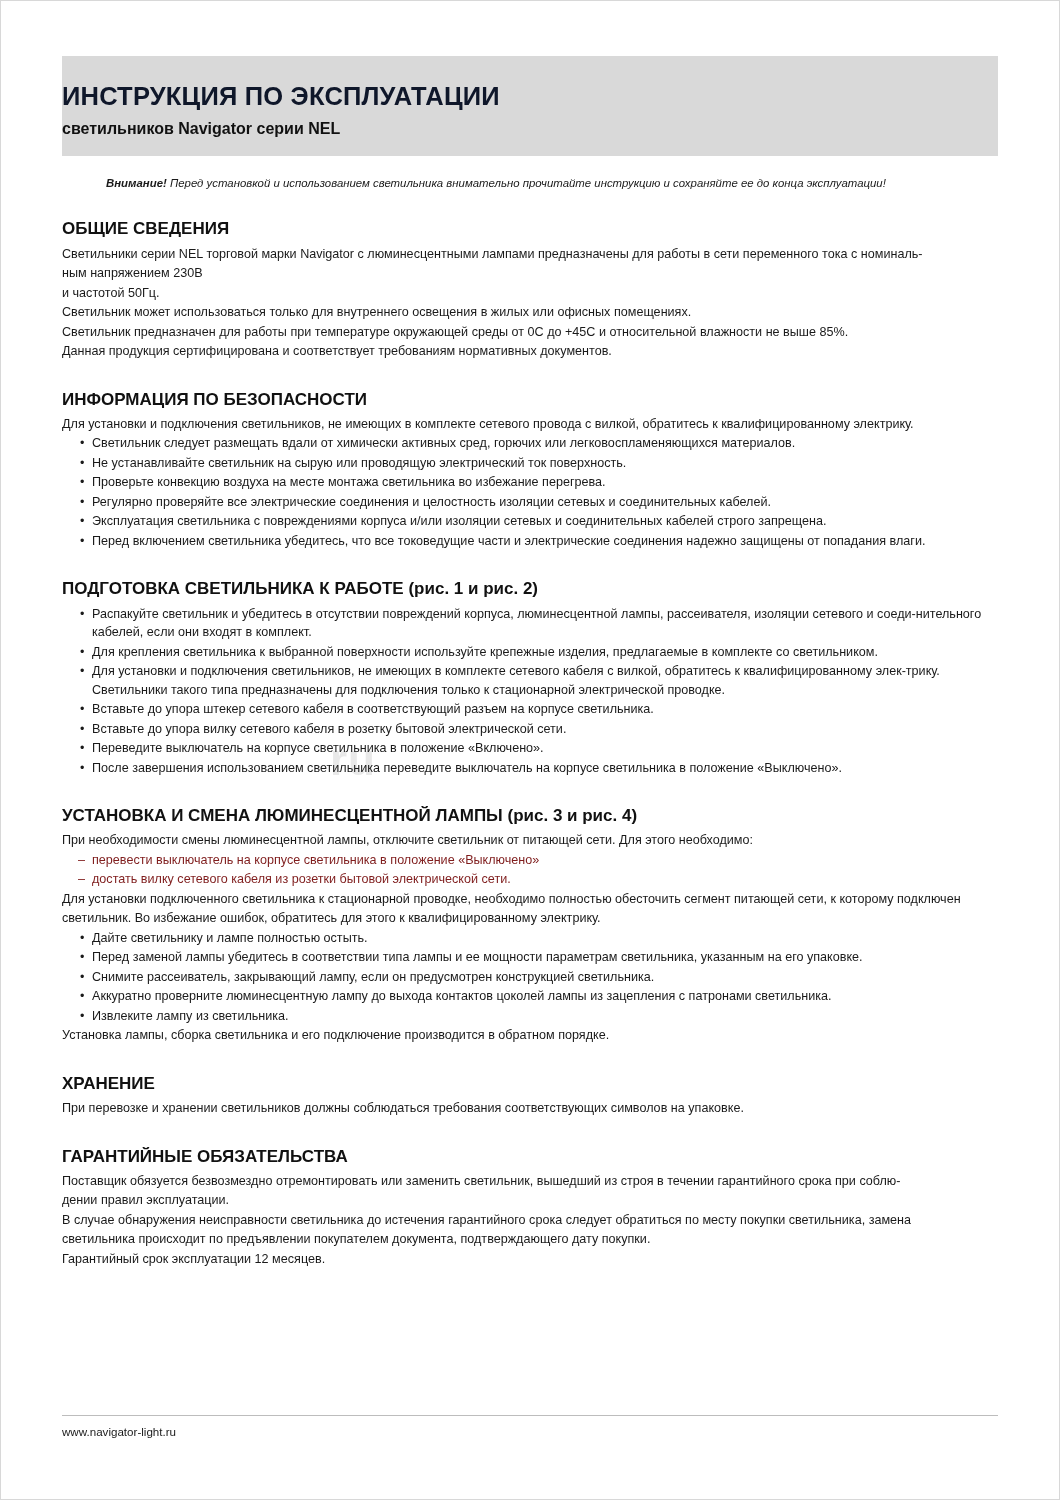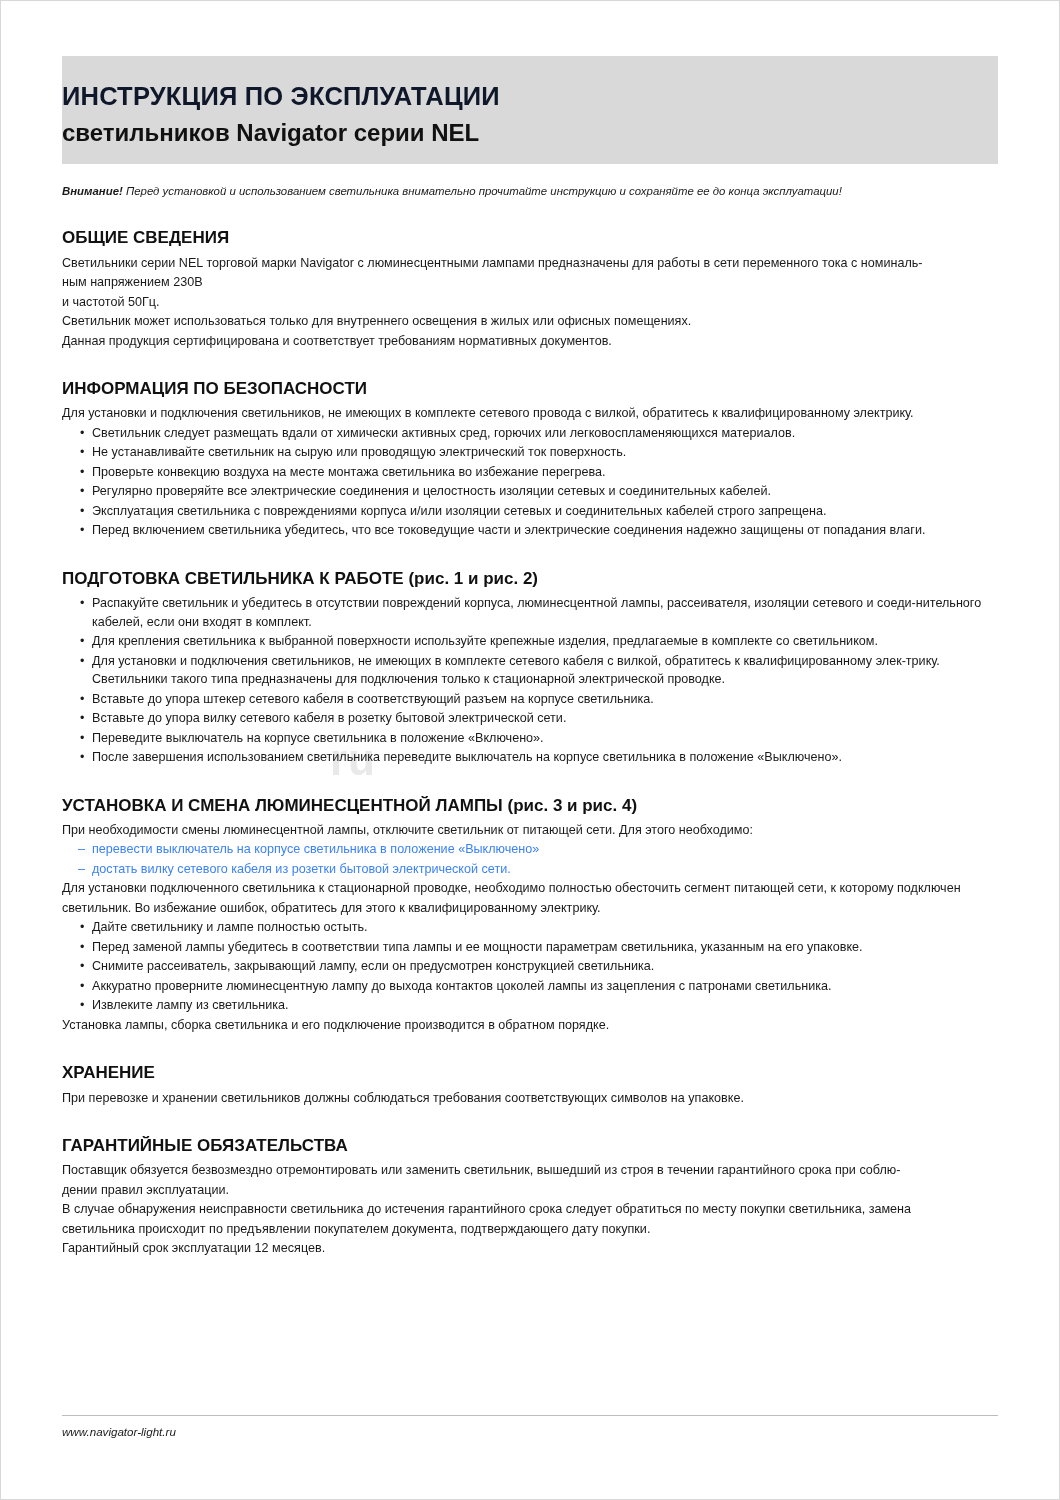--- a/index.html
+++ b/index.html
@@ -42,37 +42,38 @@
   }
   .header-band .title1 {
     font-size: 25.5px;
     font-weight: bold;
     letter-spacing: 0.2px;
     line-height: 1.1;
     margin: 0 0 10px 0;
     color: #0f172a;
   }
   .header-band .title2 {
-    font-size: 24px;
+    font-size: 16px;
     font-weight: bold;
     line-height: 1.1;
     margin: 0;
     color: #111;
   }
   
   .attention {
     margin-top: 20px;
     font-size: 11.4px;
     font-style: italic;
     line-height: 1.3;
     color: #1a1a1a;
   }
   .attention b {
     font-style: italic;
     font-weight: bold;
+    margin-left: 44px;
   }
   
   .section {
     margin-top: 28px;
   }
   .section h2 {
     font-size: 17px;
     font-weight: bold;
     margin: 0 0 5px 0;
     line-height: 1.25;
@@ -110,21 +111,21 @@
     list-style: none;
     margin: 0;
     padding: 0;
   }
   ul.dashes > li {
     font-size: 12.6px;
     line-height: 1.47;
     position: relative;
     padding-left: 30px;
     margin-bottom: 1px;
-    color: #3b82f6;
+    color: #7f1d1d;
   }
   ul.dashes > li:before {
     content: "\2013";
     position: absolute;
     left: 16px;
     top: 0;
   }
   
   .watermark {
     position: absolute;
@@ -141,21 +142,20 @@
   .content, .footer {
     position: relative;
     z-index: 1;
   }
   
   .footer {
     position: absolute;
     left: 62px;
     top: 1415px;
     width: 936px;
-    font-style: italic;
   }
   .footer .line {
     border-top: 1px solid #bdbdbd;
     margin-bottom: 9px;
   }
   .footer .url {
     font-size: 11.6px;
     color: #1a1a1a;
   }
 </style>
@@ -177,20 +177,21 @@
     <div class="attention">
       <b>Внимание!</b><span> Перед установкой и использованием светильника внимательно прочитайте инструкцию и сохраняйте ее до конца эксплуатации!</span>
     </div>
 
     <div class="section">
       <h2>ОБЩИЕ СВЕДЕНИЯ</h2>
       <p class="body">Светильники серии NEL торговой марки Navigator с люминесцентными лампами предназначены для работы в сети переменного тока с номиналь-</p>
       <p class="body">ным напряжением 230В</p>
       <p class="body">и частотой 50Гц.</p>
       <p class="body">Светильник может использоваться только для внутреннего освещения в жилых или офисных помещениях.</p>
+      <p class="body">Светильник предназначен для работы при температуре окружающей среды от 0С до +45С и относительной влажности не выше 85%.</p>
       <p class="body">Данная продукция сертифицирована и соответствует требованиям нормативных документов.</p>
     </div>
 
     <div class="section">
       <h2>ИНФОРМАЦИЯ ПО БЕЗОПАСНОСТИ</h2>
       <p class="body">Для установки и подключения светильников, не имеющих в комплекте сетевого провода с вилкой, обратитесь к квалифицированному электрику.</p>
       <ul class="bullets">
         <li>Светильник следует размещать вдали от химически активных сред, горючих или легковоспламеняющихся материалов.</li>
         <li>Не устанавливайте светильник на сырую или проводящую электрический ток поверхность.</li>
         <li>Проверьте конвекцию воздуха на месте монтажа светильника во избежание перегрева.</li>

